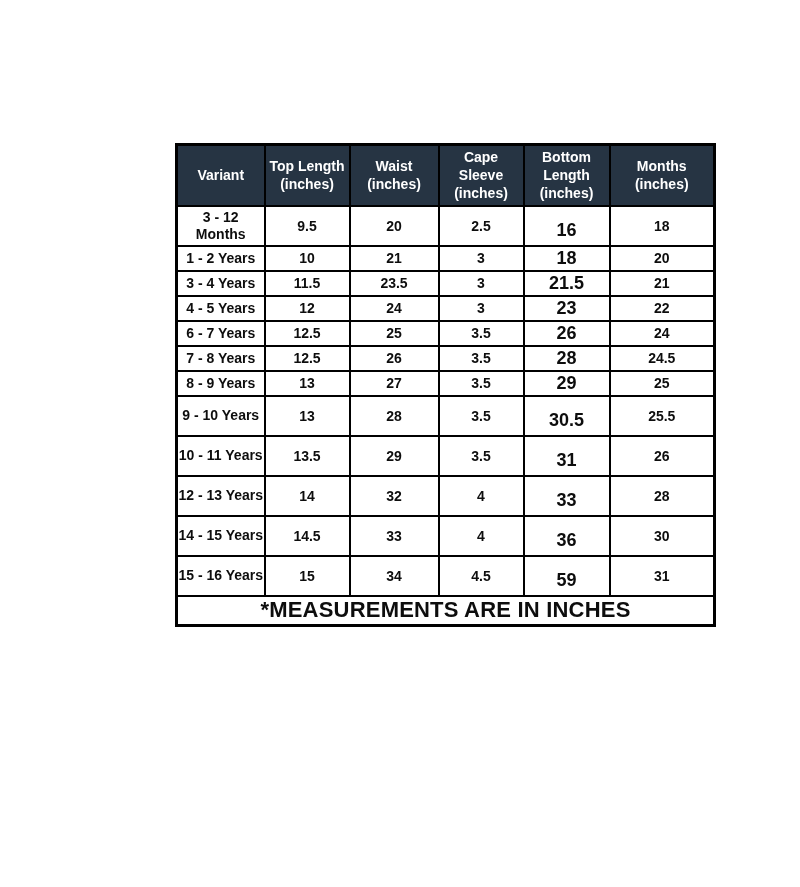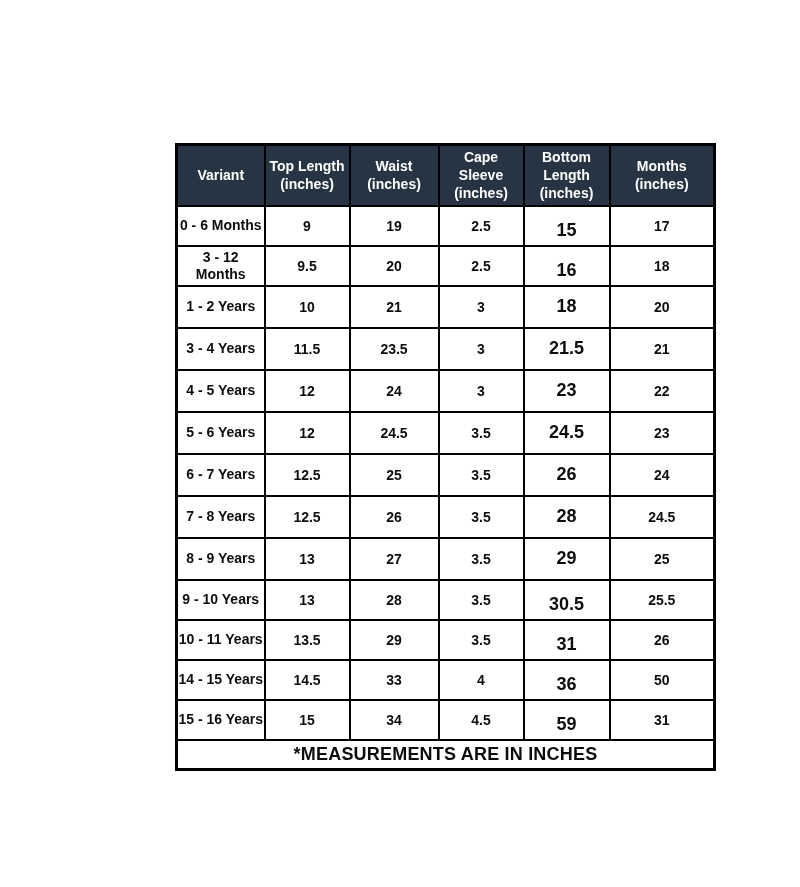--- a/index.html
+++ b/index.html
@@ -33,36 +33,36 @@
   thead tr { height:61px; }
   th {
     background:var(--header-bg, #263443);
     color:var(--header-text, #ffffff);
     font-size:14px;
     line-height:1.3;
     font-weight:700;
     padding:0 1px;
   }
   tr.tall  { height:40px; }
-  tr.short { height:42px;padding-left:20px; }
+  tr.short { height:25px;padding-left:20px; }
   td.col-variant {
     font-size:14px;
     white-space:pre;
     line-height:1.15;
     padding:0;
   }
   td.col-num { font-size:14px; }
   td.col-bottom { font-size:18px; }
   tr.tall td.col-bottom {
     vertical-align:bottom;
     padding-bottom:4px;
   }
   tfoot tr { height:30px; }
   tfoot td {
-    font-size:18px;
+    font-size:22px;
     font-weight:700;
     letter-spacing:0.2px;
   }
 </style>
 </head>
 <body>
 
 <div class="page">
   <table class="size-table">
     <colgroup id="col-group">
@@ -77,28 +77,20 @@
       <tr id="header-row">
           <th>Variant</th>
           <th>Top Length (inches)</th>
           <th>Waist (inches)</th>
           <th>Cape Sleeve (inches)</th>
           <th>Bottom Length (inches)</th>
           <th>Months (inches)</th>
         </tr>
     </thead>
     <tbody id="body-rows">
-        <tr class="tall">
-          <td class="col-variant">0 - 6 Months</td>
-          <td class="col-num">9</td>
-          <td class="col-num">19</td>
-          <td class="col-num">2.5</td>
-          <td class="col-bottom">15</td>
-          <td class="col-num">17</td>
-        </tr>
         <tr class="tall">
           <td class="col-variant">3 - 12
 Months</td>
           <td class="col-num">9.5</td>
           <td class="col-num">20</td>
           <td class="col-num">2.5</td>
           <td class="col-bottom">16</td>
           <td class="col-num">18</td>
         </tr>
         <tr class="short">
@@ -117,28 +109,20 @@
           <td class="col-bottom">21.5</td>
           <td class="col-num">21</td>
         </tr>
         <tr class="short">
           <td class="col-variant">4 - 5 Years</td>
           <td class="col-num">12</td>
           <td class="col-num">24</td>
           <td class="col-num">3</td>
           <td class="col-bottom">23</td>
           <td class="col-num">22</td>
-        </tr>
-        <tr class="short">
-          <td class="col-variant">5 - 6 Years</td>
-          <td class="col-num">12</td>
-          <td class="col-num">24.5</td>
-          <td class="col-num">3.5</td>
-          <td class="col-bottom">24.5</td>
-          <td class="col-num">23</td>
         </tr>
         <tr class="short">
           <td class="col-variant">6 - 7 Years</td>
           <td class="col-num">12.5</td>
           <td class="col-num">25</td>
           <td class="col-num">3.5</td>
           <td class="col-bottom">26</td>
           <td class="col-num">24</td>
         </tr>
         <tr class="short">
@@ -167,26 +151,34 @@
         </tr>
         <tr class="tall">
           <td class="col-variant">10 - 11 Years</td>
           <td class="col-num">13.5</td>
           <td class="col-num">29</td>
           <td class="col-num">3.5</td>
           <td class="col-bottom">31</td>
           <td class="col-num">26</td>
         </tr>
         <tr class="tall">
+          <td class="col-variant">12 - 13 Years</td>
+          <td class="col-num">14</td>
+          <td class="col-num">32</td>
+          <td class="col-num">4</td>
+          <td class="col-bottom">33</td>
+          <td class="col-num">28</td>
+        </tr>
+        <tr class="tall">
           <td class="col-variant">14 - 15 Years</td>
           <td class="col-num">14.5</td>
           <td class="col-num">33</td>
           <td class="col-num">4</td>
           <td class="col-bottom">36</td>
-          <td class="col-num">50</td>
+          <td class="col-num">30</td>
         </tr>
         <tr class="tall">
           <td class="col-variant">15 - 16 Years</td>
           <td class="col-num">15</td>
           <td class="col-num">34</td>
           <td class="col-num">4.5</td>
           <td class="col-bottom">59</td>
           <td class="col-num">31</td>
         </tr>
       </tbody>

